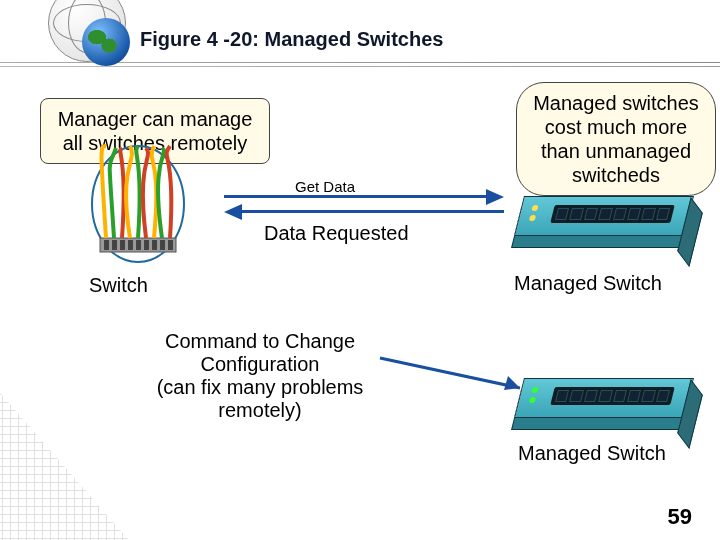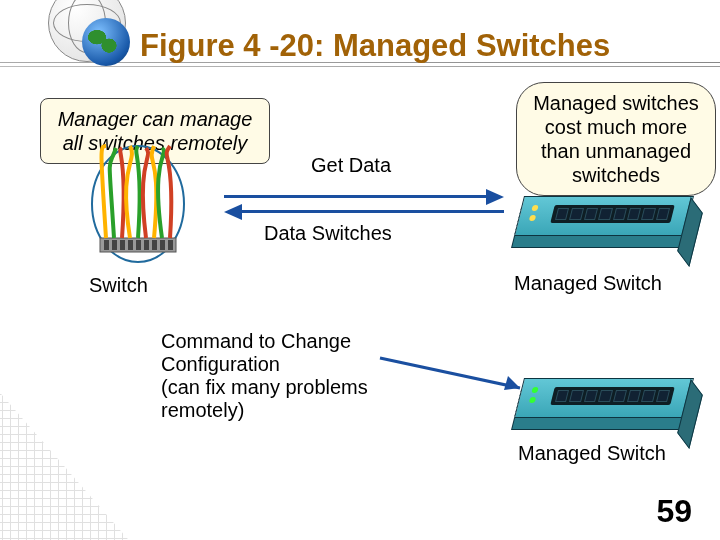--- a/index.html
+++ b/index.html
@@ -80,90 +80,89 @@
       linear-gradient(#ddd 1px, transparent 1px),
       linear-gradient(90deg, #ddd 1px, transparent 1px);
     background-size: 8px 8px;
     opacity: 0.9;
     clip-path: polygon(0 100%, 100% 100%, 0 0);
   }
   .title {
     position: absolute;
     top: 28px;
     left: 140px;
-    font-size: 31px;
+    font-size: 20px;
     font-weight: bold;
-    color: #a16207;
+    color: #0f172a;
   }
   .callout {
     position: absolute;
     background: #fffbe6;
     border: 1.5px solid #444;
     border-radius: 8px;
     padding: 8px 12px;
     font-size: 20px;
     text-align: center;
     line-height: 1.2;
   }
   .callout.left {
     top: 98px;
     left: 40px;
     width: 230px;
-    font-style: italic;
   }
   .callout.right {
     top: 82px;
     left: 516px;
     width: 200px;
     border-radius: 28px;
   }
   .get-data {
     position: absolute;
-    top: 154px;
+    top: 178px;
     left: 295px;
-    font-size: 20px;
-    margin-left: 16px;
+    font-size: 15px;
   }
   .data-req {
     position: absolute;
     top: 222px;
     left: 264px;
     font-size: 20px;
   }
   .manager-lbl {
     position: absolute;
     top: 274px;
     left: 89px;
     font-size: 20px;
   }
   .cmd {
     position: absolute;
     top: 330px;
-    left: 161px;
+    left: 140px;
     width: 240px;
     font-size: 20px;
+    text-align: center;
     line-height: 1.15;
   }
   .msw1 {
     position: absolute;
     top: 272px;
     left: 514px;
     font-size: 20px;
   }
   .msw2 {
     position: absolute;
     top: 442px;
     left: 518px;
     font-size: 20px;
   }
   .pagenum {
     position: absolute;
     bottom: 10px;
     right: 28px;
-    font-size: 32px;
+    font-size: 22px;
     font-weight: bold;
     margin-top: 22px;
   }
 
   .fibers {
     position: absolute;
     top: 142px;
     left: 88px;
     width: 100px;
     height: 125px;
@@ -296,21 +295,21 @@
 <div class="arrow-wrap" style="top:189px; left:224px; width:280px; height:16px;">
   <div class="arrow-line" style="top:6px; left:0; width:262px;"></div>
   <div class="arrow-head-r" style="top:0; left:262px;"></div>
 </div>
 
 <div class="arrow-wrap" style="top:204px; left:224px; width:280px; height:16px;">
   <div class="arrow-line" style="top:6px; left:18px; width:262px;"></div>
   <div class="arrow-head-l" style="top:0; left:0;"></div>
 </div>
 
-<div class="data-req">Data Switches</div>
+<div class="data-req">Data Requested</div>
 <div class="manager-lbl">Switch</div>
 
 <div class="sw-wrap1">
   <div class="switch">
     <span class="link"></span>
     <div class="panel">
         <i></i>
         <i></i>
         <i></i>
         <i></i>

